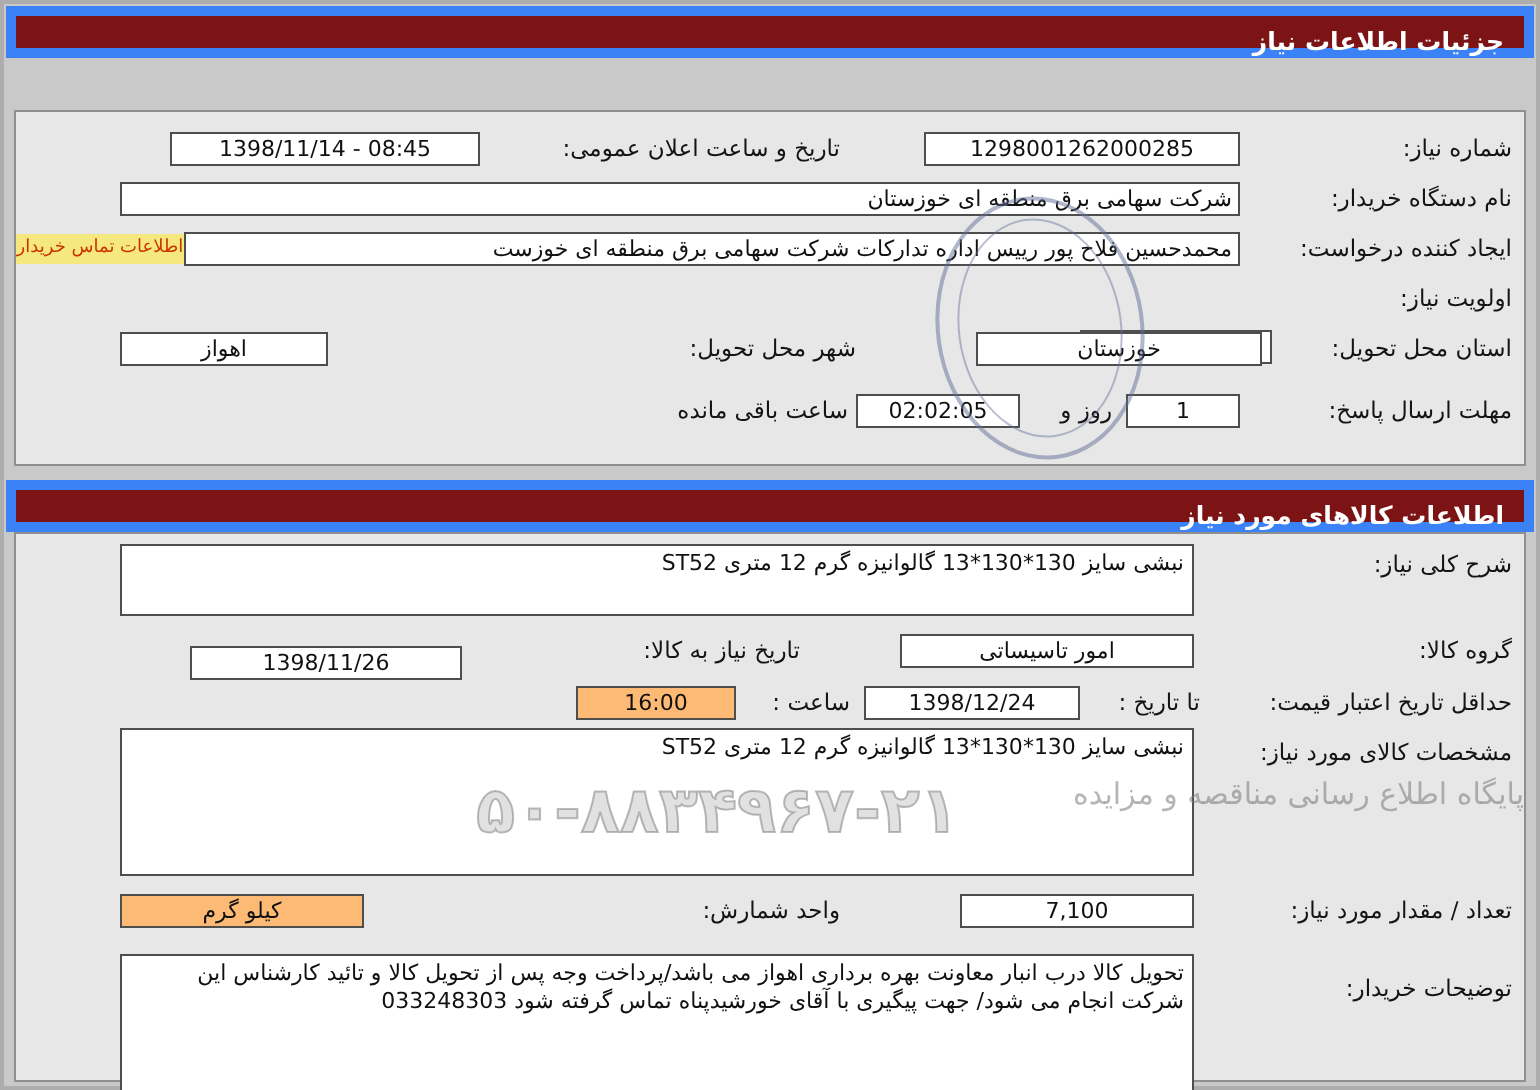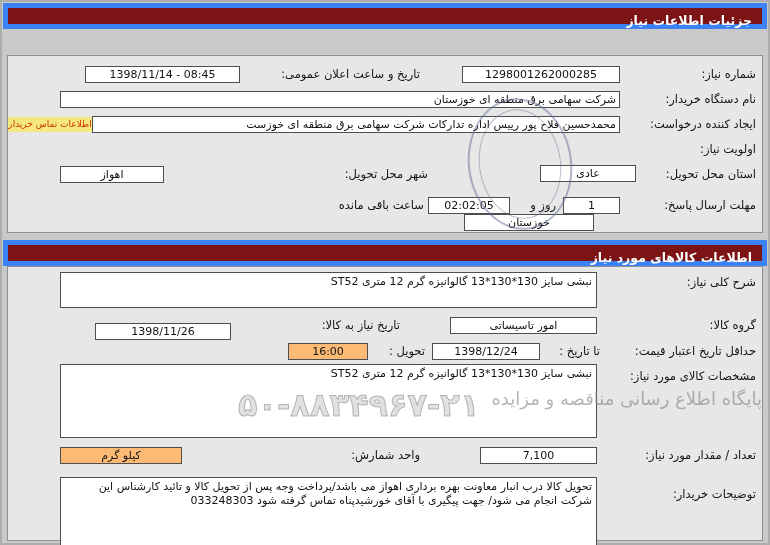--- a/index.html
+++ b/index.html
@@ -52,21 +52,21 @@
     color:rgba(100,100,100,0.45);
   }
   .wm-phone {
     position:absolute; left:238px; top:386px; direction:ltr;
     font-size:32px; font-weight:bold; letter-spacing:3px;
     color:rgba(90,90,90,0.18);
     -webkit-text-stroke:1px rgba(90,90,90,0.40);
   }
   .wm-tagline {
     position:absolute; right:8px; top:388px;
-    font-size:18px; color:rgba(120,120,120,0.55); white-space:nowrap;
+    font-size:15px; color:rgba(120,120,120,0.55); white-space:nowrap;
   }
   .wm-stamp {
     position:absolute; left:468px; top:98px; width:104px; height:132px;
     border:2px solid rgba(100,112,150,0.5); border-radius:50%;
     transform:rotate(-8deg);
   }
   .wm-stamp-inner {
     position:absolute; inset:9px;
     border:1px solid rgba(100,112,150,0.45); border-radius:50%;
   }
@@ -91,21 +91,21 @@
   <div class="box" style="top:91px; left:60px; width:560px;">شرکت سهامی برق منطقه ای خوزستان</div>
 
   <span class="lbl" style="top:116px; right:14px;">ایجاد کننده درخواست:</span>
   <div class="box" style="top:116px; left:92px; width:528px;">محمدحسین فلاح پور رییس اداره تدارکات شرکت سهامی برق منطقه ای خوزست</div>
   <div class="contact-link" style="top:117px; left:8px; width:84px;">اطلاعات تماس خریدار</div>
 
   <span class="lbl" style="top:141px; right:14px;">اولویت نیاز:</span>
   <div class="box center" style="top:141px; left:540px; width:96px;margin-top:24px;">عادی</div>
 
   <span class="lbl" style="top:166px; right:14px;">استان محل تحویل:</span>
-  <div class="box center" style="top:166px; left:464px; width:130px;margin-top:48px;">خوزستان</div>
+  <div class="box center" style="top:166px; left:488px; width:143px;">خوزستان</div>
   <span class="lbl" style="top:166px; right:342px;">شهر محل تحویل:</span>
   <div class="box center" style="top:166px; left:60px; width:104px;">اهواز</div>
 
   <span class="lbl" style="top:197px; right:14px;">مهلت ارسال پاسخ:</span>
   <div class="box center ltr" style="top:197px; left:563px; width:57px;">1</div>
   <span class="lbl" style="top:197px; right:214px;">روز و</span>
   <div class="box center ltr" style="top:197px; left:428px; width:82px;">02:02:05</div>
   <span class="lbl" style="top:197px; right:346px;">ساعت باقی مانده</span>
 
   <div class="bar" style="top:240px;">
@@ -118,21 +118,21 @@
   <div class="area" style="top:272px; left:60px; width:537px; height:36px;">نبشی سایز 130*130*13 گالوانیزه گرم 12 متری ST52</div>
 
   <span class="lbl" style="top:317px; right:14px;">گروه کالا:</span>
   <div class="box center" style="top:317px; left:450px; width:147px;">امور تاسیساتی</div>
   <span class="lbl" style="top:317px; right:370px;">تاریخ نیاز به کالا:</span>
   <div class="box center ltr" style="top:311px; left:95px; width:136px;margin-top:12px;">1398/11/26</div>
 
   <span class="lbl" style="top:343px; right:14px;">حداقل تاریخ اعتبار قیمت:</span>
   <span class="lbl" style="top:343px; right:170px;">تا تاریخ :</span>
   <div class="box center ltr" style="top:343px; left:432px; width:108px;">1398/12/24</div>
-  <span class="lbl" style="top:343px; right:345px;">تحویل :</span>
+  <span class="lbl" style="top:343px; right:345px;">ساعت :</span>
   <div class="box center ltr hl" style="top:343px; left:288px; width:80px;">16:00</div>
 
   <span class="lbl" style="top:368px; right:14px;">مشخصات کالای مورد نیاز:</span>
   <div class="area" style="top:364px; left:60px; width:537px; height:74px;">نبشی سایز 130*130*13 گالوانیزه گرم 12 متری ST52</div>
 
   <span class="lbl" style="top:447px; right:14px;">تعداد / مقدار مورد نیاز:</span>
   <div class="box center ltr" style="top:447px; left:480px; width:117px;">7,100</div>
   <span class="lbl" style="top:447px; right:350px;">واحد شمارش:</span>
   <div class="box center hl" style="top:447px; left:60px; width:122px;">کیلو گرم</div>
 

